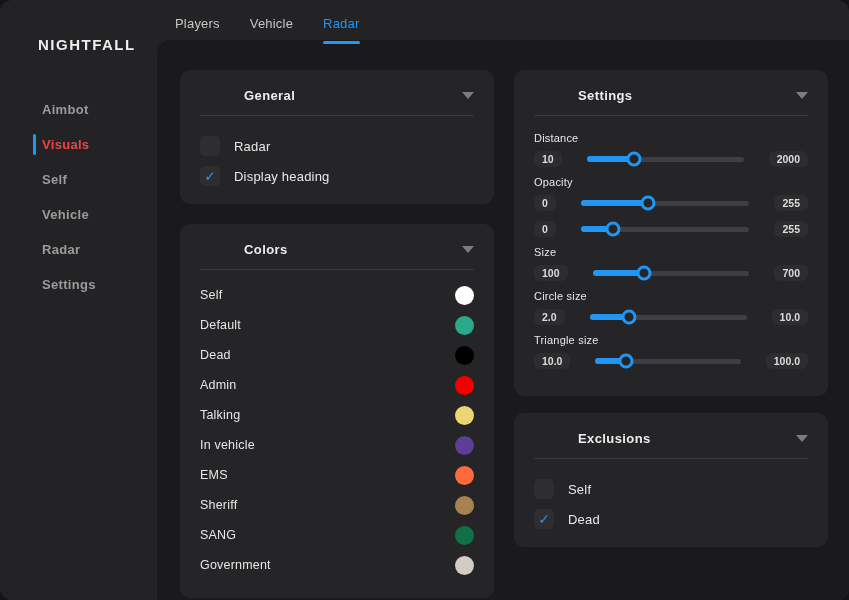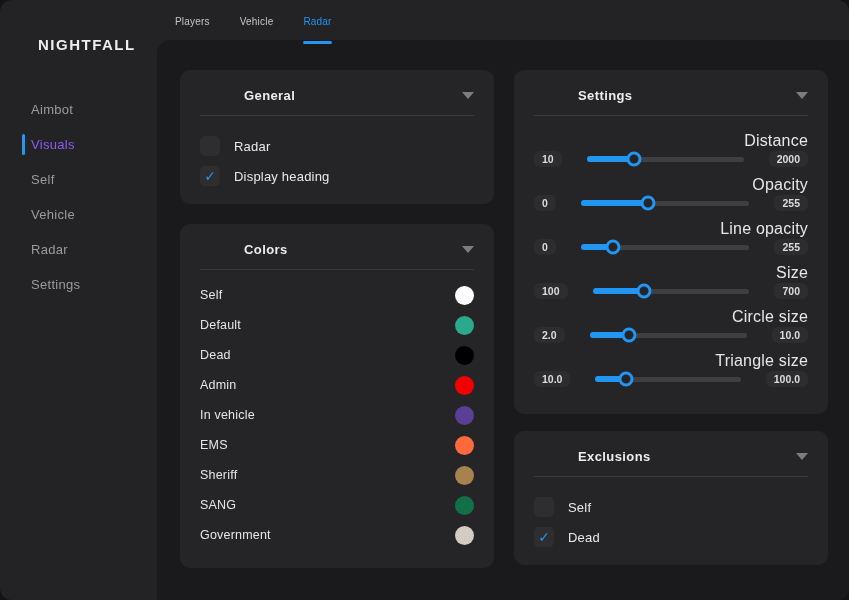--- a/index.html
+++ b/index.html
@@ -11,34 +11,34 @@
   }
   
   #logo {
     position:absolute; left:38px; top:36px;
     font-size:15px; font-weight:bold; letter-spacing:1.5px; color:#ededed;
   }
   #tabbar {
     position:absolute; left:175px; top:0; height:44px; z-index:3;
     display:flex; gap:30px; align-items:flex-start; padding-top:16px;
   }
-  .tab { position:relative; font-size:10px; font-weight:500; color:#c6c6c6; height:28px; cursor:default; letter-spacing:.2px; }
+  .tab { position:relative; font-size:13px; font-weight:500; color:#c6c6c6; height:28px; cursor:default; letter-spacing:.2px; }
   .tab.active { color:#2196f3; }
   .tab .underline { display:none; }
   .tab.active .underline {
     display:block; position:absolute; left:0; right:0; bottom:0;
     height:3px; border-radius:3px; background:#2196f3;
   }
   
-  #sidebar { position:absolute; left:1px; top:92px; width:157px; }
+  #sidebar { position:absolute; left:12px; top:92px; width:157px;font-weight:bold; }
   .side-item {
     position:relative; height:35px; display:flex; align-items:center;
     padding-left:30px; font-size:13px; color:#9b9b9b; letter-spacing:.3px;
   }
-  .side-item.active { color:#8b5cf6; }
+  .side-item.active { color:#ef4444; }
   .side-item .active-bar { display:none; }
   .side-item.active .active-bar {
     display:block; position:absolute; left:21px; top:7px; width:3px; height:21px;
     border-radius:2px; background:#2196f3;
   }
   
   #content {
     position:absolute; left:157px; top:40px; right:0; bottom:0;
     background:#1a1a1c; border-top-left-radius:14px;
     padding:30px 21px 0 23px;
@@ -67,21 +67,21 @@
   .checkbox.checked .tick { display:block; }
   .check-label { font-size:13px; color:#e9e9e9; letter-spacing:.2px; }
   
   .color-rows { margin-top:10px; display:flex; flex-direction:column; }
   .color-row { height:30px; display:flex; align-items:center; justify-content:space-between; }
   .color-label { font-size:12.5px; color:#e6e6e6; letter-spacing:.2px; }
   .swatch { width:19px; height:19px; border-radius:50%; cursor:default; }
   
   .slider-groups { margin-top:16px; }
   .slider-group { margin-bottom:8px; }
-  .slider-label { font-size:16px; color:#e6e6e6; margin-bottom:4px; letter-spacing:.2px; height:14px;text-align:right; }
+  .slider-label { font-size:11px; color:#e6e6e6; margin-bottom:4px; letter-spacing:.2px; height:14px; }
   .slider-row { display:flex; align-items:center; gap:25px; height:18px; margin-bottom:8px; }
   .pill {
     background:#2d2d2f; border-radius:6px; color:#dcdcdc;
     font-size:10.5px; font-weight:600; padding:2px 8px; min-width:22px; text-align:center;
   }
   .track { position:relative; flex:1; height:5px; border-radius:3px; background:#3f3f41; cursor:default; }
   .track .fill { position:absolute; left:0; top:-0.5px; height:6px; border-radius:3px; background:#2196f3; }
   .track .handle {
     position:absolute; top:50%; transform:translate(-50%,-50%);
     width:15px; height:15px; border-radius:50%;
@@ -184,20 +184,24 @@
             </div>
             <div class="color-row">
               <span class="color-label">Dead</span>
               <span class="swatch" style="background-color: rgb(0, 0, 0);"></span>
             </div>
             <div class="color-row">
               <span class="color-label">Admin</span>
               <span class="swatch" style="background-color: rgb(244, 0, 0);"></span>
             </div>
             <div class="color-row">
+              <span class="color-label">Talking</span>
+              <span class="swatch" style="background-color: rgb(238, 213, 115);"></span>
+            </div>
+            <div class="color-row">
               <span class="color-label">In vehicle</span>
               <span class="swatch" style="background-color: rgb(91, 62, 150);"></span>
             </div>
             <div class="color-row">
               <span class="color-label">EMS</span>
               <span class="swatch" style="background-color: rgb(253, 107, 61);"></span>
             </div>
             <div class="color-row">
               <span class="color-label">Sheriff</span>
               <span class="swatch" style="background-color: rgb(168, 130, 78);"></span>
@@ -241,21 +245,20 @@
               <div class="slider-row">
                 <span class="pill">0</span>
                 <span class="track">
                   <span class="fill" style="width: 40%;"></span>
                   <span class="handle" style="left: 40%;"></span>
                 </span>
                 <span class="pill">255</span>
               </div>
             </div>
             <div class="slider-group">
-              <div class="slider-label">Line opacity</div>
               <div class="slider-row">
                 <span class="pill">0</span>
                 <span class="track">
                   <span class="fill" style="width: 19%;"></span>
                   <span class="handle" style="left: 19%;"></span>
                 </span>
                 <span class="pill">255</span>
               </div>
             </div>
             <div class="slider-group">

